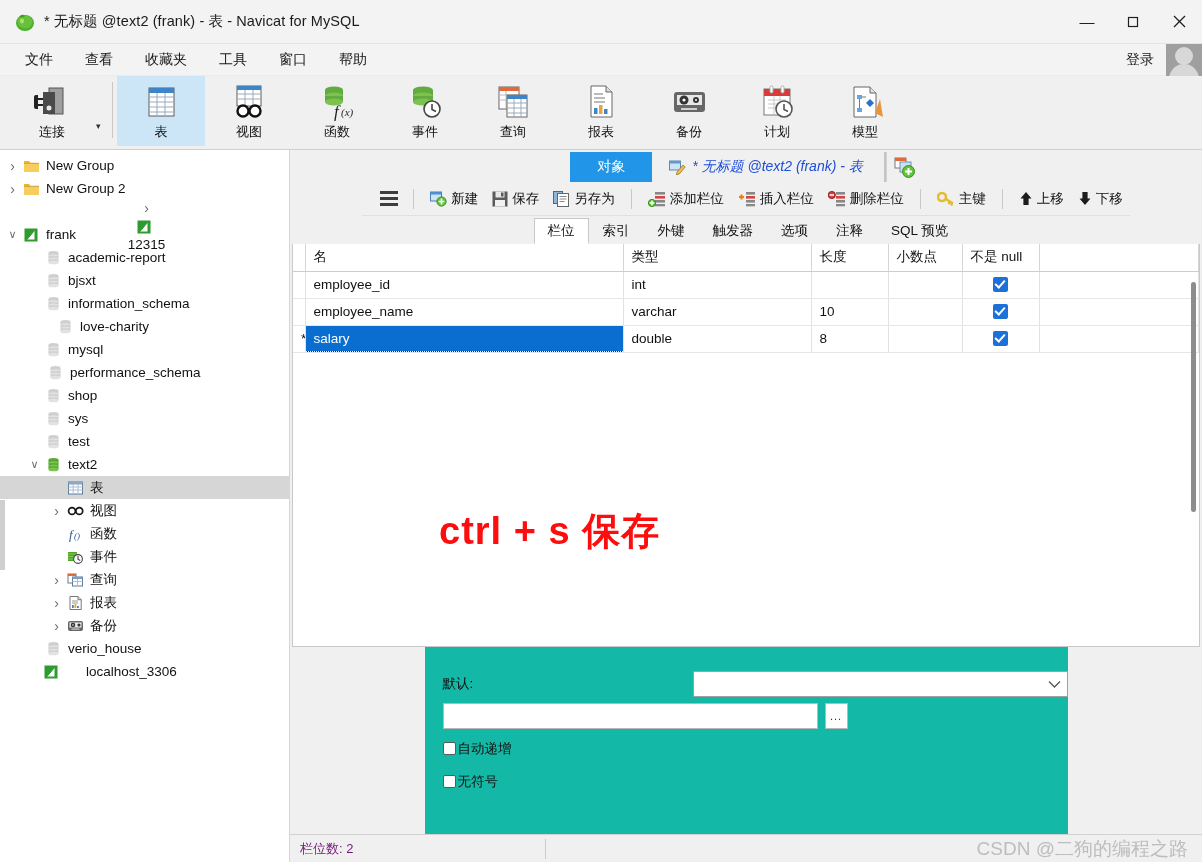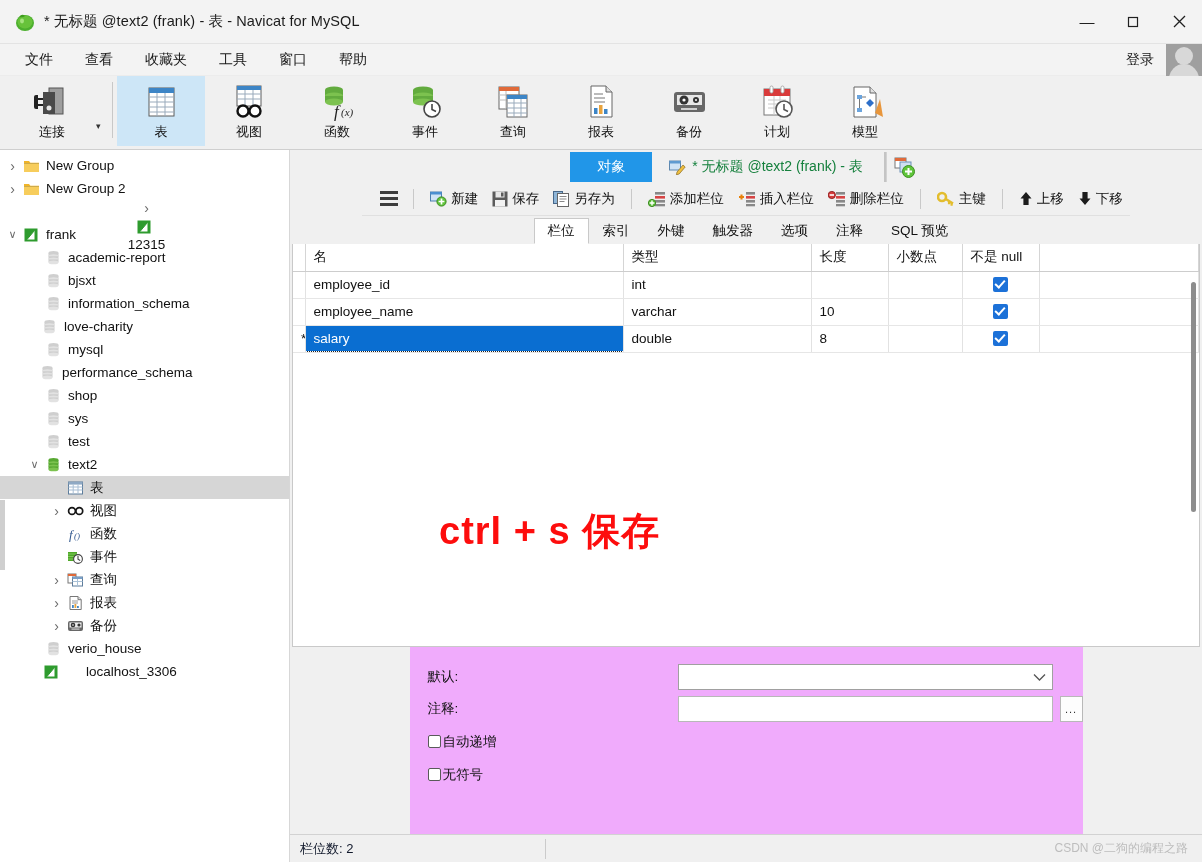--- a/index.html
+++ b/index.html
@@ -73,21 +73,21 @@
 
   
   .rightpane{ flex:1; display:flex; flex-direction:column; background:#f0f0f0; position:relative;align-items:center;}
 
   .tabrow{ height:32px; background:#f0f0f0; display:flex; align-items:flex-end; padding-left:2px;}
   .tab{
     height:30px; display:flex; align-items:center; padding:0 16px; font-size:14px;
     border:1px solid transparent; cursor:default;
   }
   .tab.obj{ background:#2196e8; color:#fff; height:30px; font-weight:400; padding:0 26px;}
-  .tab.doc{ background:#f0f0f0; color:#15803d;}
+  .tab.doc{ background:#f0f0f0; color:#1d4ed8;font-style:italic;}
   .tab-fill{ flex:1; height:30px; background:#ffffff; border:1px solid #c4c4c4; border-bottom:none; margin-left:4px;}
   .tab-add{ width:38px;height:30px;background:#f0f0f0; border-left:1px solid #d2d2d2;
             display:flex;align-items:center;justify-content:center;}
 
   .subtoolbar{
     height:34px; background:#f0f0f0; display:flex; align-items:center; padding-left:12px;
     border-bottom:1px solid #e0e0e0;
   }
   .st-btn{ display:flex; align-items:center; gap:4px; font-size:13.5px; padding:3px 7px; cursor:default; color:#111;}
   .st-sep{ width:1px;height:20px;background:#c9c9c9;margin:0 9px;}
@@ -123,41 +123,41 @@
   .chk:after{ content:""; position:absolute; left:4px; top:1px; width:4px;height:8px;
     border:solid #fff; border-width:0 2px 2px 0; transform:rotate(42deg);}
 
   .annot{
     position:absolute; left:146px; top:262px; color:#fd0d0d; font-size:38px; font-weight:bold;
     letter-spacing:1px; white-space:nowrap;
   }
   .vscroll{ position:absolute; right:3px; top:38px; width:5px; height:230px; background:#8d8d8d; border-radius:3px;}
 
   
-  .props{ height:215px; background:#f0abfc; padding:14px 0 0 18px; position:relative;}
+  .props{ height:215px; background:#14b8a6; padding:21px 0 0 18px; position:relative;}
   .prow{ display:flex; align-items:center; height:32px;}
   .plabel{ width:250px; font-size:13.5px; color:#111;}
   .pinput{ width:375px; height:26px; background:#fff; border:1px solid #b8b8b8; display:flex;
     align-items:center; padding:0 6px; font-size:13px;}
   .pinput.combo{ justify-content:flex-end; border:1px solid #a0a0a0;}
   .caret-dn{ color:#555; font-size:12px;}
   .dots-btn{ width:23px;height:26px; margin-left:7px; background:#fdfdfd; border:1px solid #b8b8b8;
     display:flex;align-items:center;justify-content:center; font-size:11px; color:#333; letter-spacing:1px;}
   .crow{ display:flex; align-items:center; height:33px; gap:2px;}
   .cbox{ width:13px;height:13px; border:1px solid #5a5a5a; background:#fff; border-radius:2px;}
   .clabel{ font-size:13.5px; color:#111;}
 
   
   .statusbar{
     position:absolute; left:290px; bottom:0; right:0; height:28px; background:#f0f0f0;
     border-top:1px solid #d2d2d2; display:flex; align-items:center;
   }
-  .status-cell{ font-size:13px; color:#0f172a; padding-left:10px; width:255px;}
+  .status-cell{ font-size:13px; color:#701a75; padding-left:10px; width:255px;}
   .status-div{ width:1px;height:20px;background:#cbcbcb;}
-  .watermark{ margin-left:auto; padding-right:14px; font-size:12px; color:#bdbdbd;}
+  .watermark{ margin-left:auto; padding-right:14px; font-size:19px; color:#bdbdbd;}
 
   svg{ display:block; }
 </style>
 </head>
 <body>
 
 <div class="titlebar">
   <span class="app-icon">
     <svg width="22" height="22" viewBox="0 0 22 22">
       <ellipse cx="11" cy="12" rx="9" ry="8" fill="#4caf2e"></ellipse>
@@ -430,21 +430,21 @@
               <rect x="3.5" y="3" width="10" height="3.2" fill="#cfcfcf"></rect>
               <ellipse cx="8.5" cy="6.2" rx="5" ry="1.9" fill="#e2e2e2"></ellipse>
               <rect x="3.5" y="6.2" width="10" height="3.2" fill="#cfcfcf"></rect>
               <ellipse cx="8.5" cy="9.4" rx="5" ry="1.9" fill="#e2e2e2"></ellipse>
               <rect x="3.5" y="9.4" width="10" height="3" fill="#cfcfcf"></rect>
               <ellipse cx="8.5" cy="12.4" rx="5" ry="1.9" fill="#e2e2e2"></ellipse>
             </svg>
           </span>
           <span class="tlabel">information_schema</span>
         </div>
-        <div class="tree-row" style="padding-left: 22px;">
+        <div class="tree-row" style="padding-left: 38px;">
           <span class="arrow"></span>
           <span class="tico">
             <svg width="17" height="16" viewBox="0 0 17 16">
               <ellipse cx="8.5" cy="3" rx="5" ry="1.9" fill="#cfcfcf"></ellipse>
               <rect x="3.5" y="3" width="10" height="3.2" fill="#cfcfcf"></rect>
               <ellipse cx="8.5" cy="6.2" rx="5" ry="1.9" fill="#e2e2e2"></ellipse>
               <rect x="3.5" y="6.2" width="10" height="3.2" fill="#cfcfcf"></rect>
               <ellipse cx="8.5" cy="9.4" rx="5" ry="1.9" fill="#e2e2e2"></ellipse>
               <rect x="3.5" y="9.4" width="10" height="3" fill="#cfcfcf"></rect>
               <ellipse cx="8.5" cy="12.4" rx="5" ry="1.9" fill="#e2e2e2"></ellipse>
@@ -460,21 +460,21 @@
               <rect x="3.5" y="3" width="10" height="3.2" fill="#cfcfcf"></rect>
               <ellipse cx="8.5" cy="6.2" rx="5" ry="1.9" fill="#e2e2e2"></ellipse>
               <rect x="3.5" y="6.2" width="10" height="3.2" fill="#cfcfcf"></rect>
               <ellipse cx="8.5" cy="9.4" rx="5" ry="1.9" fill="#e2e2e2"></ellipse>
               <rect x="3.5" y="9.4" width="10" height="3" fill="#cfcfcf"></rect>
               <ellipse cx="8.5" cy="12.4" rx="5" ry="1.9" fill="#e2e2e2"></ellipse>
             </svg>
           </span>
           <span class="tlabel">mysql</span>
         </div>
-        <div class="tree-row" style="padding-left: 20px;">
+        <div class="tree-row" style="padding-left: 28px;">
           <span class="arrow"></span>
           <span class="tico">
             <svg width="17" height="16" viewBox="0 0 17 16">
               <ellipse cx="8.5" cy="3" rx="5" ry="1.9" fill="#cfcfcf"></ellipse>
               <rect x="3.5" y="3" width="10" height="3.2" fill="#cfcfcf"></rect>
               <ellipse cx="8.5" cy="6.2" rx="5" ry="1.9" fill="#e2e2e2"></ellipse>
               <rect x="3.5" y="6.2" width="10" height="3.2" fill="#cfcfcf"></rect>
               <ellipse cx="8.5" cy="9.4" rx="5" ry="1.9" fill="#e2e2e2"></ellipse>
               <rect x="3.5" y="9.4" width="10" height="3" fill="#cfcfcf"></rect>
               <ellipse cx="8.5" cy="12.4" rx="5" ry="1.9" fill="#e2e2e2"></ellipse>
@@ -877,21 +877,20 @@
         <div class="pinput combo">
           <span style="flex:1"></span>
           <span class="caret-dn">
             <svg width="13" height="9" viewBox="0 0 13 9">
                 <path d="M1 1.5 L6.5 7 L12 1.5" stroke="#555" stroke-width="1.3" fill="none"></path>
               </svg>
           </span>
         </div>
       </div>
       <div class="prow">
-        <span class="plabel">注释:</span>
         <div class="pinput">
           <span></span>
         </div>
         <div class="dots-btn">...</div>
       </div>
       <div class="crow">
         <span class="cbox"></span>
         <span class="clabel">自动递增</span>
       </div>
       <div class="crow">

